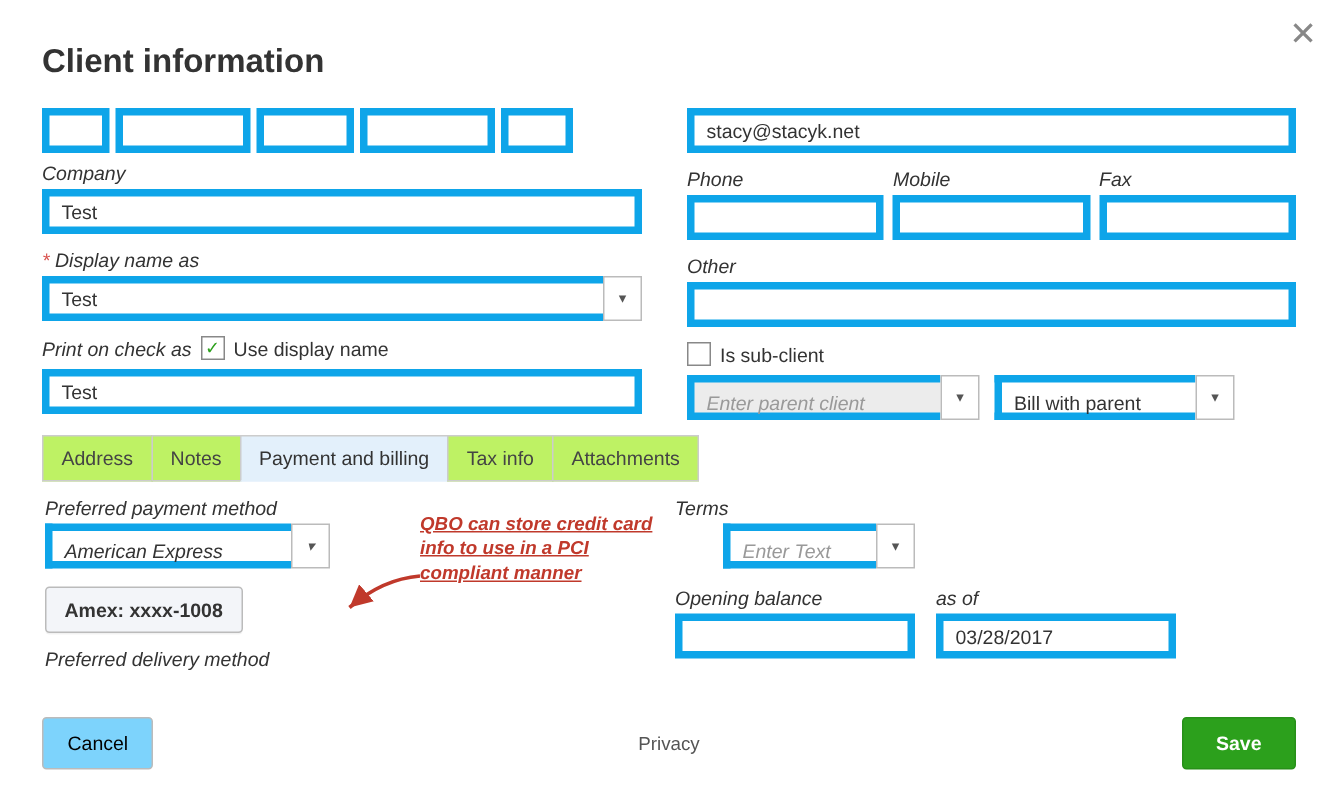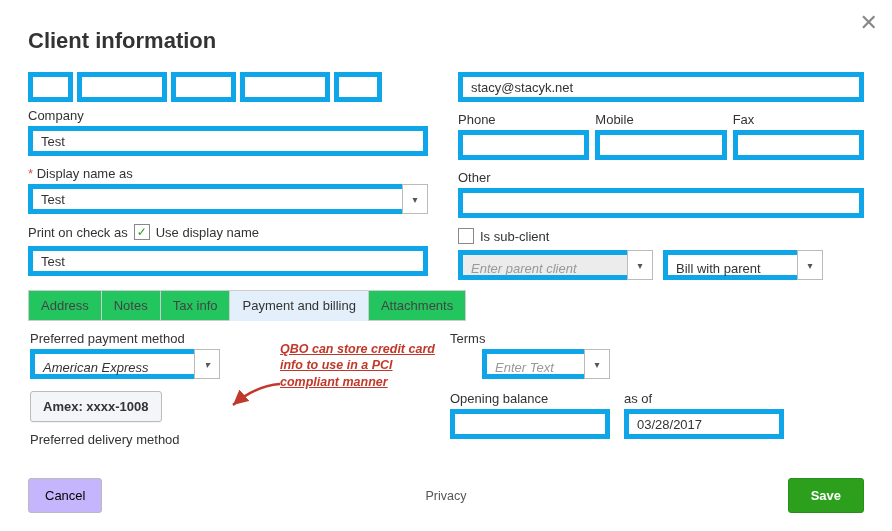--- a/index.html
+++ b/index.html
@@ -10,57 +10,57 @@
   .cols { display: flex; gap: 30px; }
   .coll { flex: 0 0 400px; }
   .colr { flex: 1; }
   .name-row { display: flex; gap: 4px; margin-bottom: 6px; }
   .name-row input { height: 30px; }
   .name-row .nb1 { width: 45px; }
   .name-row .nb2 { width: 90px; }
   .name-row .nb3 { width: 65px; }
   .name-row .nb4 { width: 90px; }
   .name-row .nb5 { width: 48px; }
-  label, .lbl { display: block; font-size: 13px; color: #333; margin-bottom: 3px; font-weight: 400; }
+  label, .lbl { display: block; font-size: 13px; color: #333; margin-bottom: 3px; font-weight: 400; font-style: italic; }
   .req::before { content: "* "; color: #d9534f; }
   input[type="text"], .txt, .sel { border: 5px solid #0ea5e9; background: #fff; height: 30px; padding: 0 8px; font-size: 13px; color: #333; width: 100%; }
   .sel-wrap { display: flex; }
   .sel-wrap .txt { border-right: none; }
   .sel-wrap .dd { width: 26px; border: 1px solid #bbb; display:flex; align-items:center; justify-content:center; background:#fff; cursor:pointer; font-size:10px; color:#555;}
   .disabled-field { background: #ececec; color: #888; }
   .check-row { display:flex; align-items:center; gap:6px; margin: 6px 0; }
   .chk { width:16px; height:16px; border:1px solid #888; display:inline-flex; align-items:center; justify-content:center; font-size:12px; color:#2ca01c; background:#fff; }
   .field-group { margin-bottom: 10px; }
   .phone-row { display:flex; gap:6px; }
   .phone-row > div { flex:1; }
   .placeholder { color:#999; font-style:italic; }
   .sub-row { display:flex; gap:10px; margin-top:4px;}
   .sub-row .sel-wrap { flex:1; }
   .sub-row .parent-sel { flex: 0 0 195px; }
   .sub-row .bill-sel { flex: 0 0 160px; }
   
   .tabs { display:flex; margin-top: 10px; }
-  .tab { border: 1px solid #ccc; background:#22c55e; padding: 7px 12px; font-size: 13px; color:#444; cursor:pointer; margin-right:-1px;}
+  .tab { border: 1px solid #ccc; background:#bef264; padding: 7px 12px; font-size: 13px; color:#444; cursor:pointer; margin-right:-1px;}
   .tab.active { background:#e3f0fb; color:#333; border-bottom:1px solid #e3f0fb;}
   .tab-body { display:flex; gap:20px; padding:10px 2px 0 2px; }
   .tab-left { flex: 0 0 400px; position:relative; }
   .tab-right { flex:1; }
   .pm-sel { width: 190px; font-style: italic; }
   .card-btn { display:inline-block; margin-top:12px; padding:7px 12px; border:1px solid #bbb; background:#f3f5f9; font-size:13px; font-weight:600; color:#333; border-radius:3px; box-shadow: 0 1px 0 rgba(0,0,0,.05); }
   .annotation { position:absolute; left:250px; top:10px; width:180px; color:#c0392b; font-weight:700; font-size:12.5px; line-height:1.3; }
   .annotation u { text-decoration: underline; font-style: italic; }
   .arrow { position:absolute; left:195px; top:50px; width:60px; height:30px; pointer-events:none; }
   .terms-sel{ width: 160px; padding-left: 32px; }
   .ob-row { display:flex; gap:14px; }
   .ob-row > div { }
   .ob-row .obal { width: 160px; }
   .ob-row .asof { width: 160px; }
   
   .footer { position:absolute; left:0; right:0; bottom:18px; padding: 0 28px; display:flex; align-items:center; }
-  .btn { border:1px solid #bbb; background:#c4b5fd; padding: 9px 16px; font-size:13px; border-radius:3px; cursor:pointer; }
+  .btn { border:1px solid #bbb; background:#7dd3fc; padding: 9px 16px; font-size:13px; border-radius:3px; cursor:pointer; }
   .btn + .btn { margin-left: 10px; }
   .btn-green { background:#2ca01c; color:#fff; border:1px solid #279019; font-weight:600; padding:9px 22px;}
   .footer .center { position:absolute; left:50%; transform:translateX(-50%); color:#555; font-size:12.5px;}
   .footer .right { margin-left:auto; }
   .pref-del { margin-top:10px; }
 </style>
 </head>
 <body>
 
 <div class="dialog">
@@ -139,22 +139,22 @@
           <div class="txt" style="flex:1; line-height:28px; border-right:none;">Bill with parent</div>
           <div class="dd">▾</div>
         </div>
       </div>
     </div>
   </div>
 
   <div class="tabs">
     <div class="tab">Address</div>
     <div class="tab">Notes</div>
+    <div class="tab active">Payment and billing</div>
     <div class="tab">Tax info</div>
-    <div class="tab active">Payment and billing</div>
     <div class="tab">Attachments</div>
   </div>
 
   <div class="tab-body">
     <div class="tab-left">
       <label class="lbl">Preferred payment method</label>
       <div class="sel-wrap pm-sel">
         <div class="txt" style="flex:1; line-height:28px; border-right:none;">American Express</div>
         <div class="dd">▾</div>
       </div>

